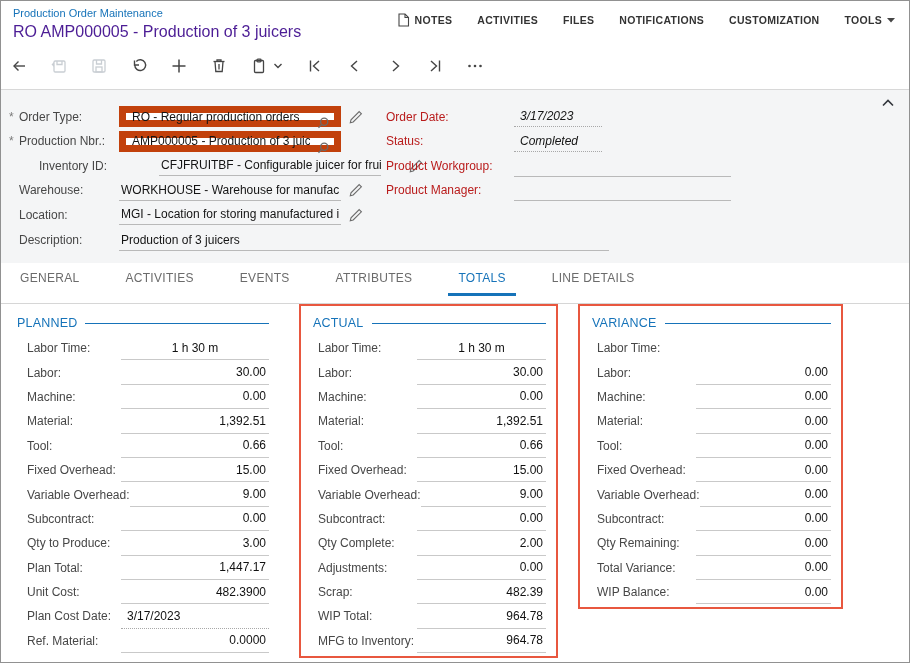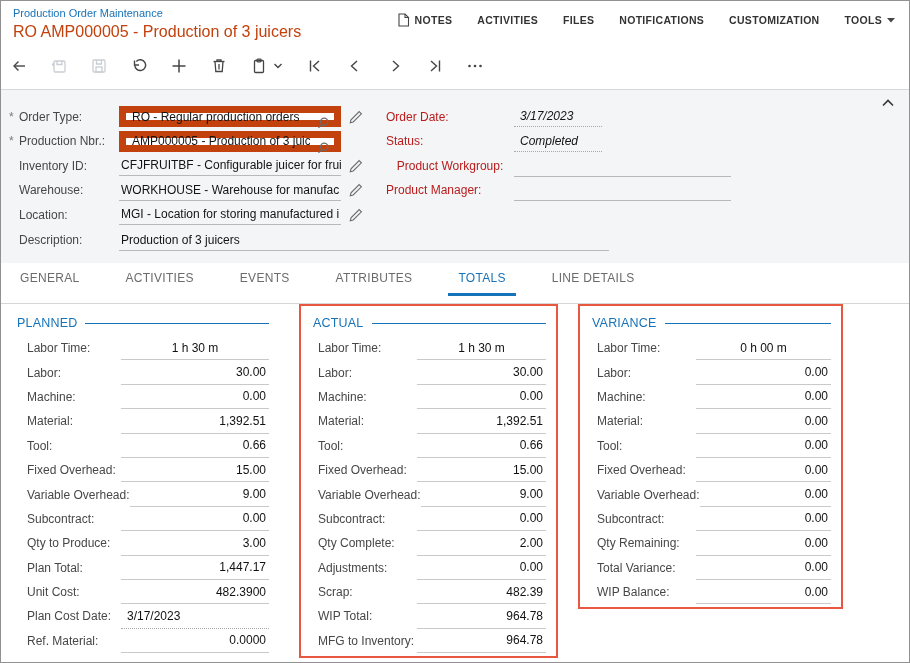--- a/index.html
+++ b/index.html
@@ -1,21 +1,21 @@
 <!DOCTYPE html>
 <html><head>
 <meta charset="utf-8">
 <style>
   html,body{margin:0;padding:0;background:#e9e9e9;}
   .window{position:relative;width:908px;height:661px;border:1px solid #919191;background:#ffffff;
           font-family:"Liberation Sans",sans-serif;font-size:12px;color:#141414;overflow:hidden;}
 
   
   .crumb{position:absolute;left:12px;top:6px;font-size:11px;color:#1673b9;text-decoration:none;cursor:pointer;}
-  .title{position:absolute;left:12px;top:22px;font-size:16px;color:#c2410c;}
+  .title{position:absolute;left:12px;top:22px;font-size:16px;color:#4c1d95;}
   .topmenu{position:absolute;right:14px;top:12px;display:flex;align-items:center;gap:25px;}
   .tm{display:flex;align-items:center;gap:5px;font-size:10.5px;font-weight:700;letter-spacing:.3px;color:#333;cursor:pointer;white-space:nowrap;}
   .tm svg{display:block;}
 
   
   .toolbar{position:absolute;left:9px;top:48px;height:34px;display:flex;align-items:center;gap:22px;}
   .tbtn{width:18px;height:18px;display:flex;align-items:center;justify-content:center;color:#454545;cursor:pointer;}
   .tbtn.disabled{color:#c9ced3;cursor:default;}
   .tgroup{display:flex;align-items:center;gap:4px;}
   .sepline{position:absolute;left:0;right:0;top:88px;border-top:1px solid #d8d8d8;}
@@ -204,21 +204,21 @@
       <span class="flabel">Production Nbr.:</span>
       <span class="fbox">
         <i class="fval">AMP000005 - Production of 3 juicers</i>
         <svg class="mag" width="14" height="14" viewBox="0 0 14 14" fill="none" stroke="currentColor" stroke-width="1.3">
             <circle cx="8.2" cy="5.8" r="3.6"></circle>
             <path d="M5.6 8.6L2.5 11.7"></path>
           </svg>
       </span>
     </div>
 
-    <div class="frow" style="left:8px;top:65px;">
+    <div class="frow" style="left:8px;top:65px;gap:20px;">
       <span class="req"></span>
       <span class="flabel">Inventory ID:</span>
       <span class="funder">
           <i class="fval">CFJFRUITBF - Configurable juicer for frui</i>
         </span>
       <svg class="pencil" width="14" height="14" viewBox="0 0 14 14" fill="none" stroke="currentColor" stroke-width="1.1">
           <path d="M10.2 1.6l2.2 2.2-8.2 8.2-2.9.7.7-2.9z"></path>
         </svg>
     </div>
 
@@ -257,21 +257,21 @@
       <span class="fdotted">
           <i class="fval">3/17/2023</i>
         </span>
     </div>
     <div class="frow" style="left:385px;top:40.5px;">
       <span class="rlabel">Status:</span>
       <span class="fdotted">
           <i class="fval">Completed</i>
         </span>
     </div>
-    <div class="frow" style="left:385px;top:65px;text-align:center;">
+    <div class="frow" style="left:385px;top:65px;">
       <span class="rlabel">Product Workgroup:</span>
       <span class="fempty"></span>
     </div>
     <div class="frow" style="left:385px;top:89.5px;">
       <span class="rlabel">Product Manager:</span>
       <span class="fempty"></span>
     </div>
 
     <span class="collapse">
       <svg width="14" height="10" viewBox="0 0 14 10" fill="none" stroke="currentColor" stroke-width="1.6">
@@ -413,21 +413,20 @@
   </div>
 
   <div class="tcol" id="col-variance">
     <div class="thead">
       <span class="ttitle">VARIANCE</span>
       <span class="tline"></span>
     </div>
     <div>
         <div class="trow">
           <span class="tlabel">Labor Time:</span>
-          <span class="tfield a-center">0 h 00 m</span>
         </div>
         <div class="trow">
           <span class="tlabel">Labor:</span>
           <span class="tfield">0.00</span>
         </div>
         <div class="trow">
           <span class="tlabel">Machine:</span>
           <span class="tfield">0.00</span>
         </div>
         <div class="trow">

